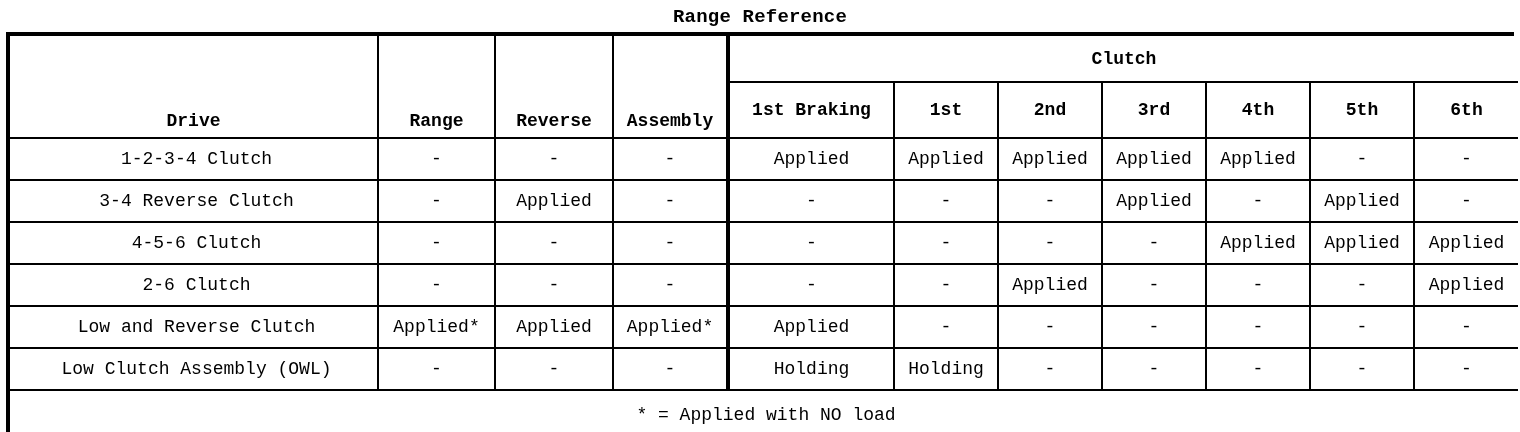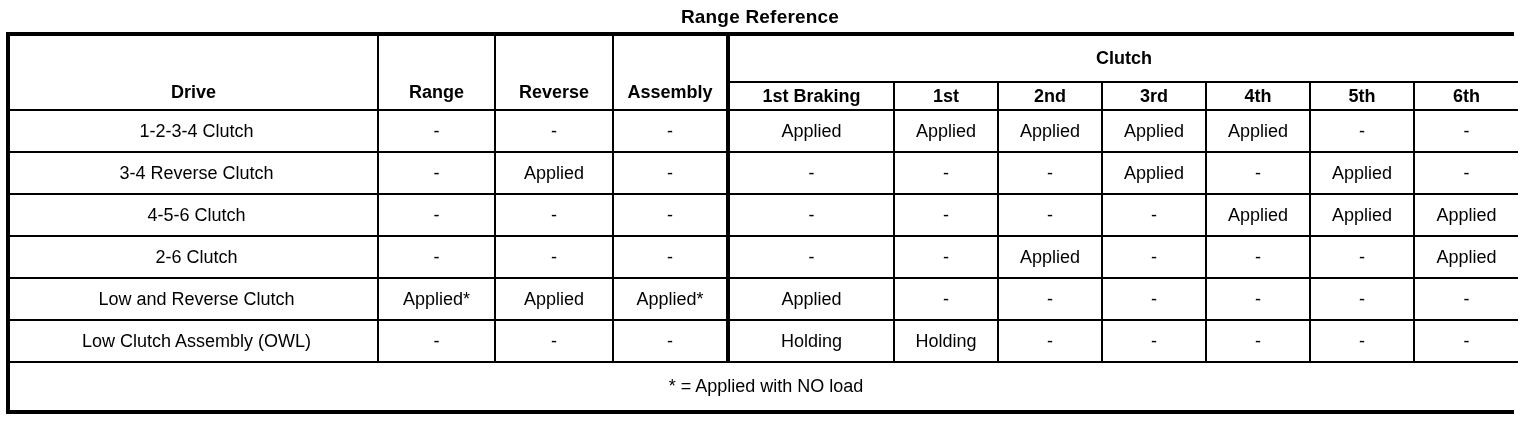--- a/index.html
+++ b/index.html
@@ -14,20 +14,21 @@
     font-family: "Liberation Sans", sans-serif;
     color: #000000;
     overflow: hidden;
   }
 
   .page {
     position: relative;
     width: 1520px;
     height: 432px;
     box-sizing: border-box;
+    font-family: Liberation Mono, monospace;
   }
 
   .title {
     text-align: center;
     font-size: 19px;
     font-weight: bold;
     letter-spacing: 0.2px;
     line-height: 30px;
     height: 32px;
     padding-top: 2px;
@@ -77,21 +78,21 @@
     font-size: 19px;
   }
   .hdr-corner {
     vertical-align: bottom !important;
     padding-bottom: 6px !important;
   }
   .hdr-group {
     height: 46px;
   }
   .hdr-sub {
-    height: 28px;
+    height: 56px;
   }
 
   
   .grp-left { border-left: 4px solid #000 !important; }
 
   
   .row-label {
     text-align: right;
     padding-left: 10px !important;
     font-size: 18px;

